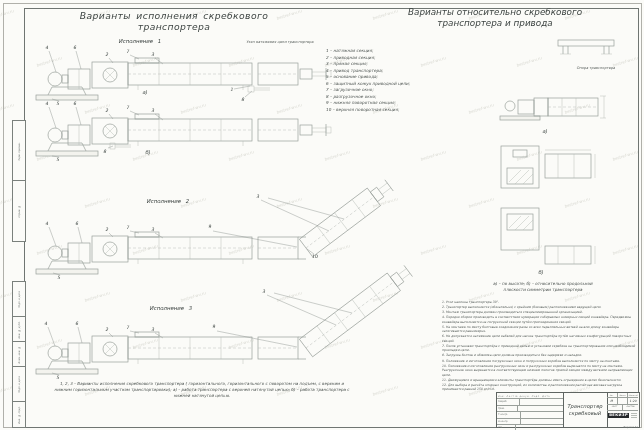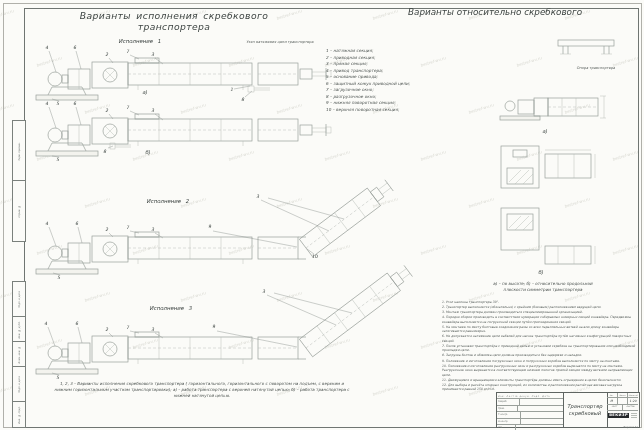--- a/index.html
+++ b/index.html
@@ -373,20 +373,21 @@
     <line class="thin" x1="558" y1="246" x2="558" y2="264"></line>
     <line class="thin" x1="574" y1="246" x2="574" y2="264"></line>
     <line class="thin" x1="595" y1="246" x2="595" y2="264"></line>
     <text class="viewlab" x="541" y="274">б)</text>
   </g>
 </svg>
 
 <div class="lbl center" id="left-title">Варианты исполнения скребкового транспортера</div>
 <div class="lbl center" id="right-title">
   <div>Варианты относительно скребкового</div>
+  <div>транспортера и привода</div>
 </div>
 <div class="lbl center" id="tension-note">Узел натяжения цепи транспортера</div>
 <div class="lbl center" id="exec1">Исполнение  1</div>
 <div class="lbl center" id="exec2">Исполнение  2</div>
 <div class="lbl center" id="exec3">Исполнение  3</div>
 <div class="lbl" id="legend">
   <div>1 –  натяжная секция;</div>
   <div>2 –  приводная секция;</div>
   <div>3 –  прямая секция;</div>
   <div>4 –  привод транспортера;</div>

